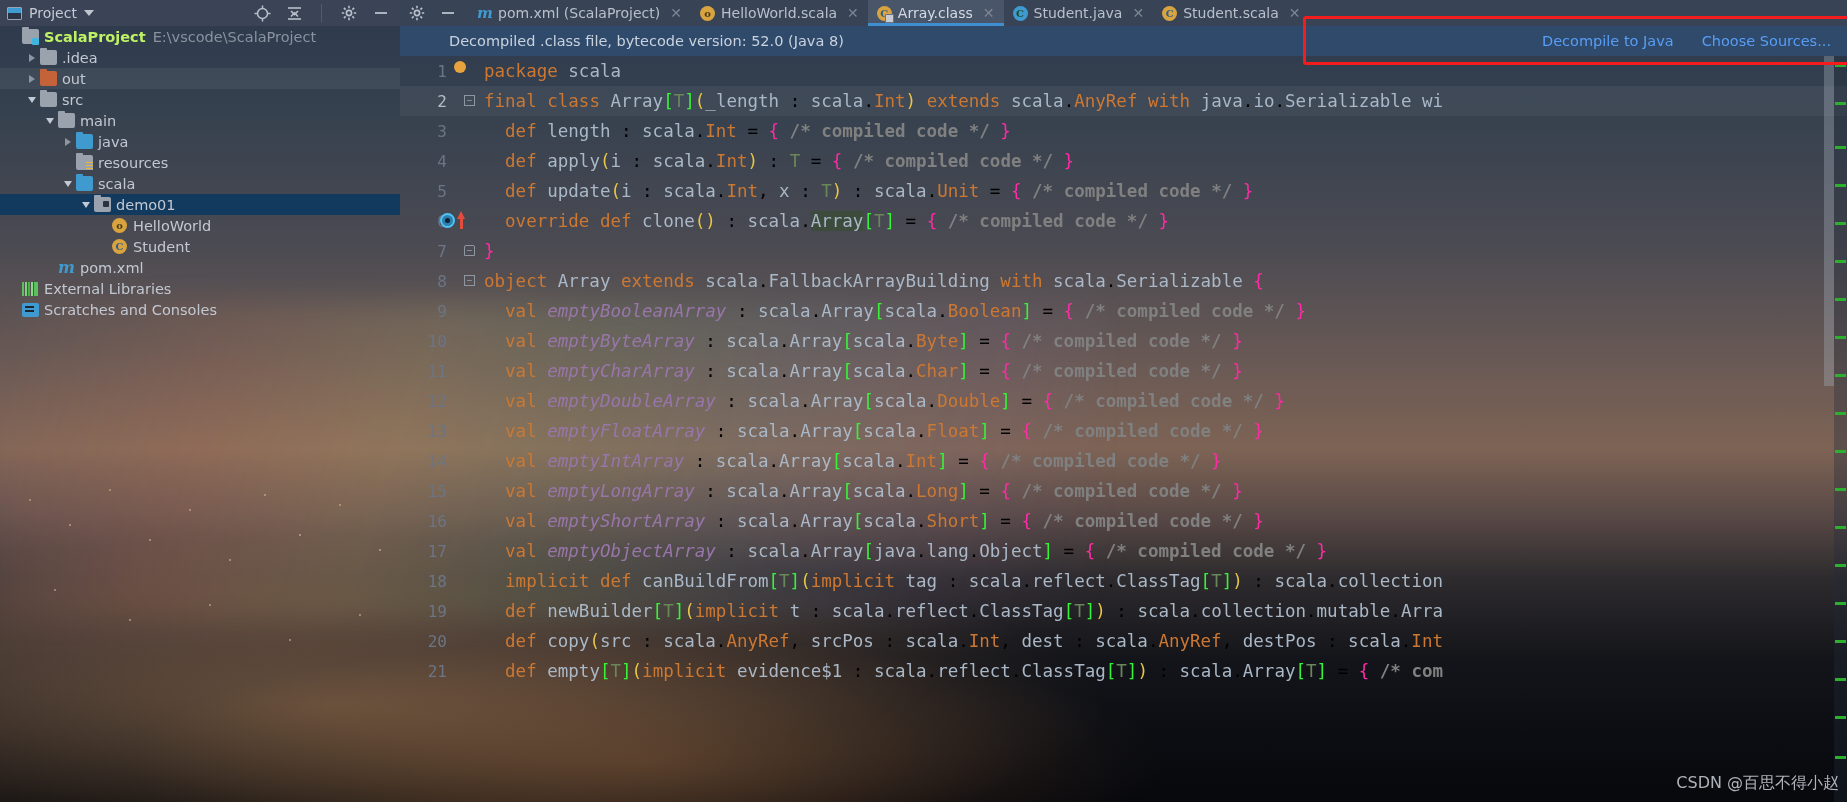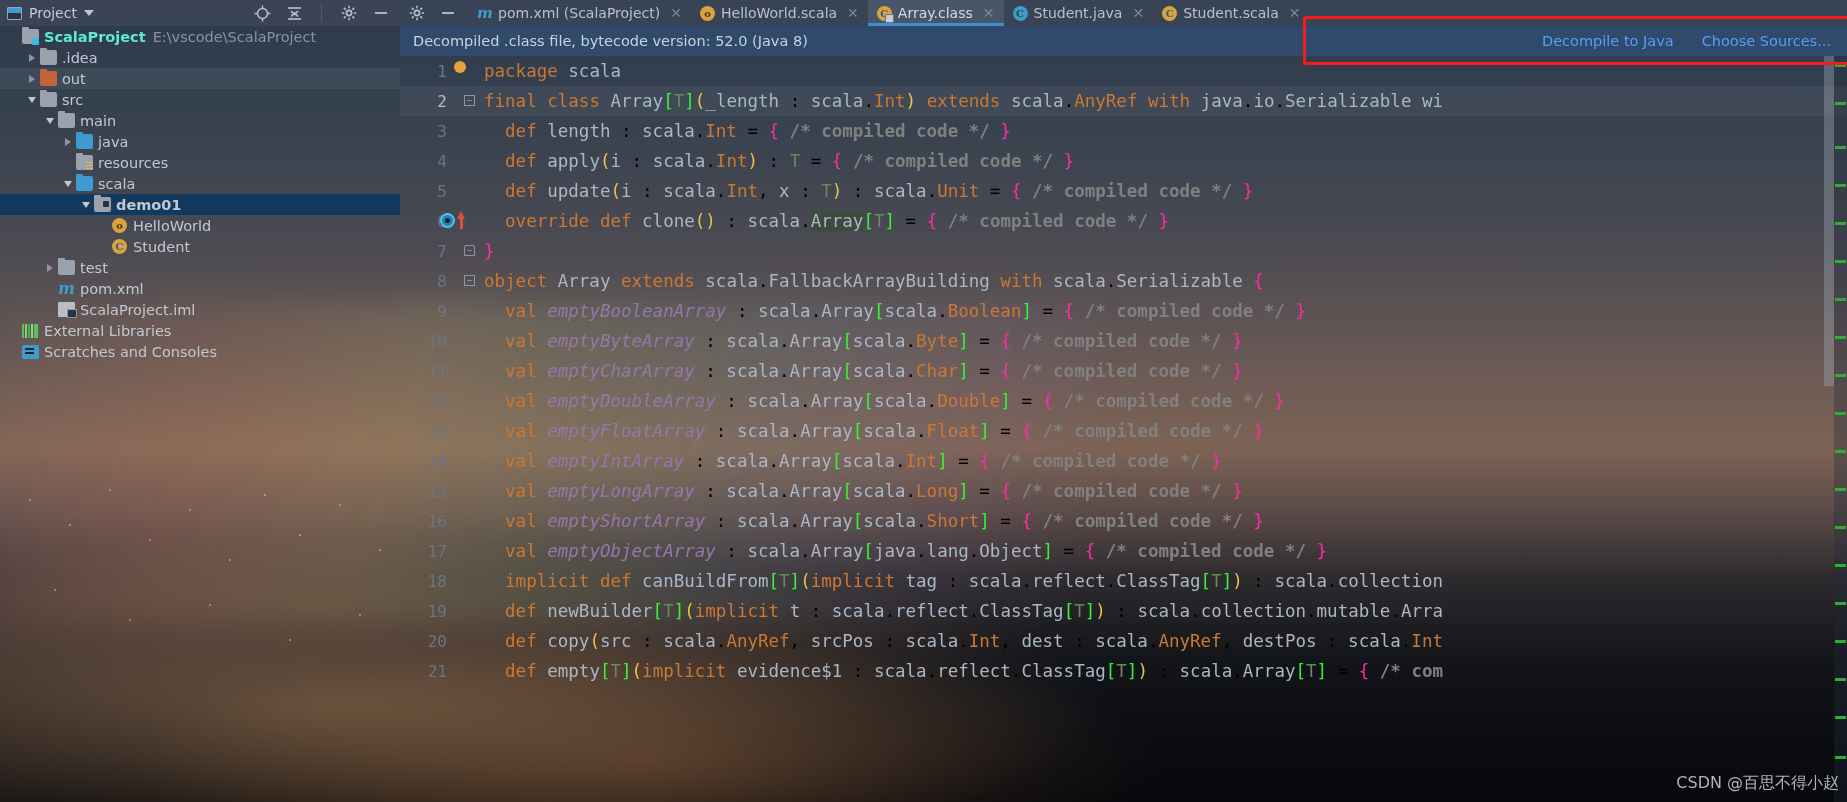--- a/index.html
+++ b/index.html
@@ -83,21 +83,21 @@
   
   #tree{
     position:absolute; left:0; top:26px; width:400px; height:776px;
     z-index:4; font-size:14.5px; color:#c2c8d2;
     font-family:"DejaVu Sans", sans-serif;
   }
   .row{
     height:21px; display:flex; align-items:center; white-space:nowrap;
     padding-right:6px; position:relative;
   }
-  .row.sel{ background:#123a5e;font-weight:bold; }
+  .row.sel{ background:#123a5e; }
   .row.hov{ background:rgba(255,255,255,0.06); }
   .arrow{
     width:12px;height:12px;flex:0 0 12px;margin-right:2px;
     display:flex;align-items:center;justify-content:center;
   }
   .arrow.r::before{
     content:""; width:0;height:0;border-top:4.5px solid transparent;
     border-bottom:4.5px solid transparent;border-left:6px solid #8d95a2;
   }
   .arrow.d::before{
@@ -123,21 +123,21 @@
   .circ.obj{ background:#d9a340; }
   .circ.cls{ background:#d9a340; color:#2d5f8a; }
   .m-ic{ color:#3f9ad0;font-family:"DejaVu Serif",serif;font-style:italic;font-weight:bold;font-size:16px;
     width:17px;flex:0 0 17px;margin-right:5px;text-align:center;line-height:15px;}
   .iml-ic{ width:13px;height:15px;background:#b8bec8;border-radius:1px;flex:0 0 17px;margin-right:5px;position:relative;}
   .iml-ic::after{content:"";position:absolute;right:-2px;bottom:-1px;width:8px;height:7px;background:#2b3240;border:1px solid #8d95a2;}
   .lib-ic{ width:17px;height:14px;flex:0 0 17px;margin-right:5px;
     background:repeating-linear-gradient(90deg,#5cc05c 0 2px,transparent 2px 3px,#7fd07f 3px 5px,transparent 5px 6px,#4ab04a 6px 8px,transparent 8px 9px,#8ad88a 9px 11px,transparent 11px 12px,#5cc05c 12px 14px);}
   .scr-ic{ width:15px;height:14px;flex:0 0 17px;margin-right:5px;background:#3f9ad0;border-radius:2px;position:relative;}
   .scr-ic::after{content:"";position:absolute;left:3px;top:3px;width:9px;height:2px;background:#1d2530;box-shadow:0 4px 0 #1d2530;}
-  .bold{ font-weight:bold; color:#5eead4; }
+  .bold{ font-weight:bold; color:#bef264; }
   .dim{ color:#8a929e; margin-left:7px; }
 
   
   #editor{
     position:absolute; left:400px; top:0; width:1447px; height:802px; z-index:3;
   }
   #tabs{
     position:absolute; left:0; top:0; width:1447px; height:26px;
     background:rgba(58,68,86,0.92);
     display:flex; align-items:stretch; z-index:6; overflow:hidden;
@@ -163,21 +163,21 @@
       font-family:"DejaVu Serif",serif;}
   .tabic.cls-lock::after{content:"";position:absolute;right:-2px;bottom:-2px;width:7px;height:7px;
       background:#c9ccd2;border-radius:1px;border:1px solid #6b7280;}
 
   
   #notify{
     position:absolute; left:0; top:26px; width:1447px; height:30px;
     background:#2f4a6b; display:flex; align-items:center; z-index:6;
     color:#c9d2dd; font-size:14.5px;
   }
-  #notify .msg{ padding-left:13px; }
+  #notify .msg{ padding-left:13px;margin-left:36px; }
   #notify .acts{ margin-left:auto; display:flex; align-items:center; gap:28px; padding-right:16px; }
   #notify .acts a{ color:#589df6; text-decoration:none; font-size:14.5px; }
 
   
   #redbox{
     position:absolute; left:1303px; top:16px; width:548px; height:49px;
     border:3px solid #f41c1c; border-radius:3px; z-index:9; pointer-events:none;
   }
 
   
@@ -358,35 +358,23 @@
       <span class="">HelloWorld</span>
     </div>
     <div class="row">
       <span style="display:inline-block;width:98px;flex:0 0 98px"></span>
       <span class="arrow"></span>
       <span class="circ cls">C</span>
       <span class="">Student</span>
     </div>
     <div class="row">
       <span style="display:inline-block;width:44px;flex:0 0 44px"></span>
-      <span class="arrow r"></span>
-      <span class="ico fold"></span>
-      <span class="">test</span>
-    </div>
-    <div class="row">
-      <span style="display:inline-block;width:44px;flex:0 0 44px"></span>
       <span class="arrow"></span>
       <span class="m-ic">m</span>
       <span class="">pom.xml</span>
-    </div>
-    <div class="row">
-      <span style="display:inline-block;width:44px;flex:0 0 44px"></span>
-      <span class="arrow"></span>
-      <span class="iml-ic"></span>
-      <span class="">ScalaProject.iml</span>
     </div>
     <div class="row">
       <span style="display:inline-block;width:8px;flex:0 0 8px"></span>
       <span class="arrow"></span>
       <span class="lib-ic"></span>
       <span class="">External Libraries</span>
     </div>
     <div class="row">
       <span style="display:inline-block;width:8px;flex:0 0 8px"></span>
       <span class="arrow"></span>

